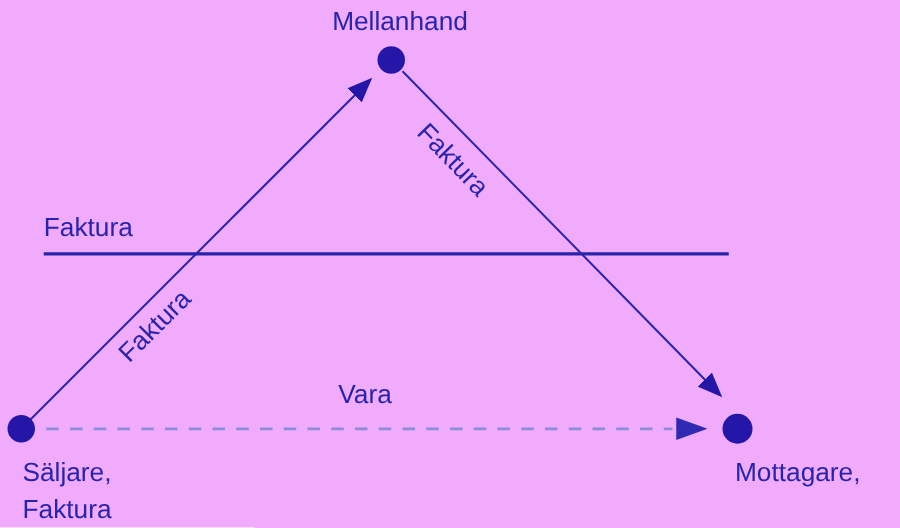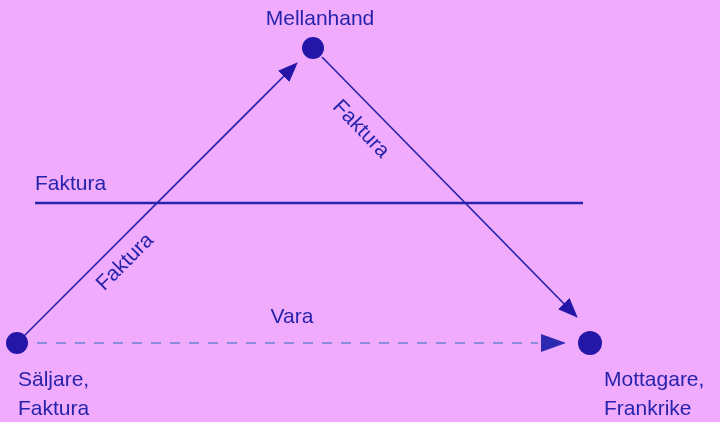--- a/index.html
+++ b/index.html
@@ -18,21 +18,21 @@
     font-size: 21px;
     line-height: 25px;
     white-space: nowrap;
   }
   .lbl-mellanhand { left: 320px; top: 5px; transform: translateX(-50%); }
   .lbl-sverige    { left: 35px;  top: 170px; }
   .lbl-vara       { left: 292px; top: 303px; transform: translateX(-50%); }
   .lbl-faktura-left  { left: 124px; top: 261px; transform: translate(-50%,-50%) rotate(-45deg); }
   .lbl-faktura-right { left: 362px; top: 128px; transform: translate(-50%,-50%) rotate(46deg); }
   .lbl-saljare    { left: 18px;  top: 364px; line-height: 29px; }
-  .lbl-mottagare  { left: 588px; top: 364px; line-height: 29px; margin-left: 16px; }
+  .lbl-mottagare  { left: 588px; top: 364px; line-height: 29px; }
 </style>
 </head>
 <body>
 
 <div class="stage">
 
   <svg width="720" height="422" viewBox="0 0 720 422">
     <defs>
       <marker id="arrow-solid" viewBox="0 0 10 8" refX="8" refY="4" markerWidth="20" markerHeight="16" markerUnits="userSpaceOnUse" orient="auto">
         <path d="M0,0 L10,4 L0,8 Z" fill="#2417a8"></path>
@@ -63,16 +63,15 @@
 
   <div class="lbl lbl-vara">Vara</div>
 
   <div class="lbl lbl-saljare">
     <div>Säljare,</div>
     <div>Faktura</div>
   </div>
 
   <div class="lbl lbl-mottagare">
     <div>Mottagare,</div>
-    <div>Frankrike</div>
   </div>
 
 </div>
 
 </body></html>

